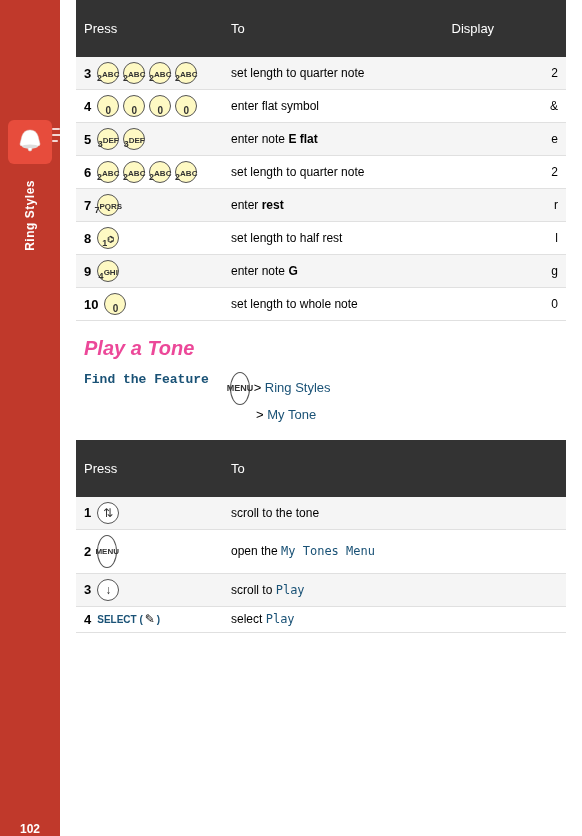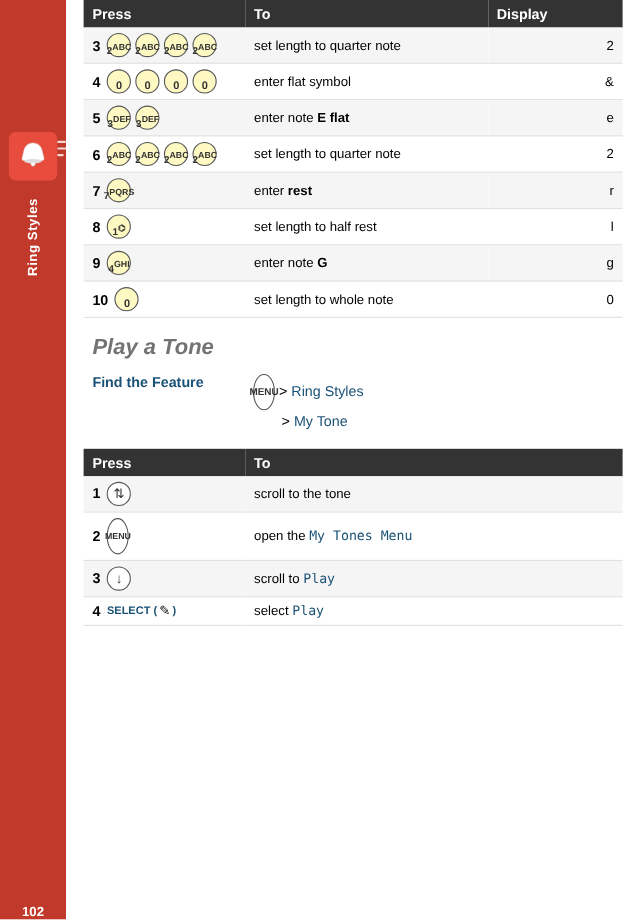--- a/index.html
+++ b/index.html
@@ -82,24 +82,24 @@
       border-collapse: collapse;
       margin-bottom: 16px;
     }
 
     .data-table thead tr {
       background: #333333;
       color: #ffffff;
     }
 
     .data-table thead th {
-      padding: 5px 8px;
+      padding: 21px 8px;
       text-align: left;
       font-size: 13px;
-      font-weight: bold;
+      font-weight: normal;
     }
 
     .data-table tbody tr:nth-child(odd) {
       background: #f5f5f5;
     }
 
     .data-table tbody tr:nth-child(even) {
       background: #ffffff;
     }
 
@@ -145,36 +145,37 @@
 
     
     .bold-text { font-weight: bold; }
 
     
     .section-heading {
       font-style: italic;
       font-weight: bold;
       font-size: 20px;
       margin: 16px 0 12px 8px;
-      color: #737373;
+      color: #ec4899;
     }
 
     
     .find-feature {
       display: flex;
       align-items: flex-start;
       margin: 0 0 14px 8px;
       gap: 16px;
     }
 
     .find-feature-label {
       font-weight: bold;
       font-size: 13px;
       color: #1a5276;
       min-width: 130px;
+      font-family: Liberation Mono, monospace;
     }
 
     .find-feature-path {
       font-size: 13px;
       color: #000;
       line-height: 1.6;
     }
 
     .menu-icon-inline {
       display: inline-flex;

